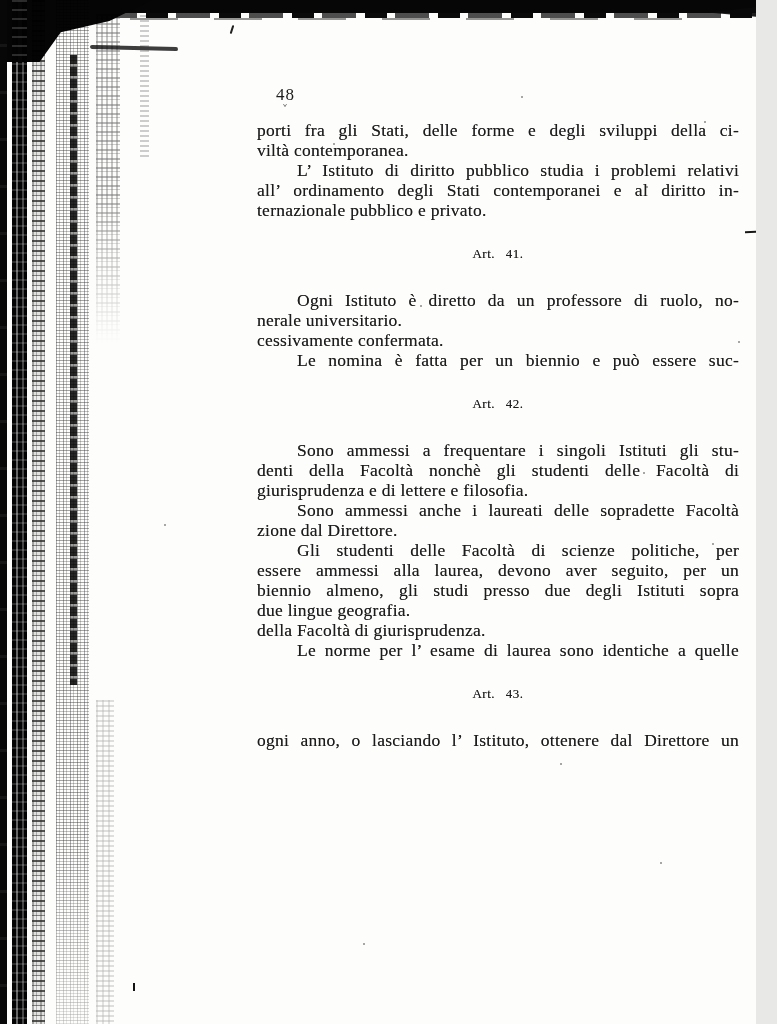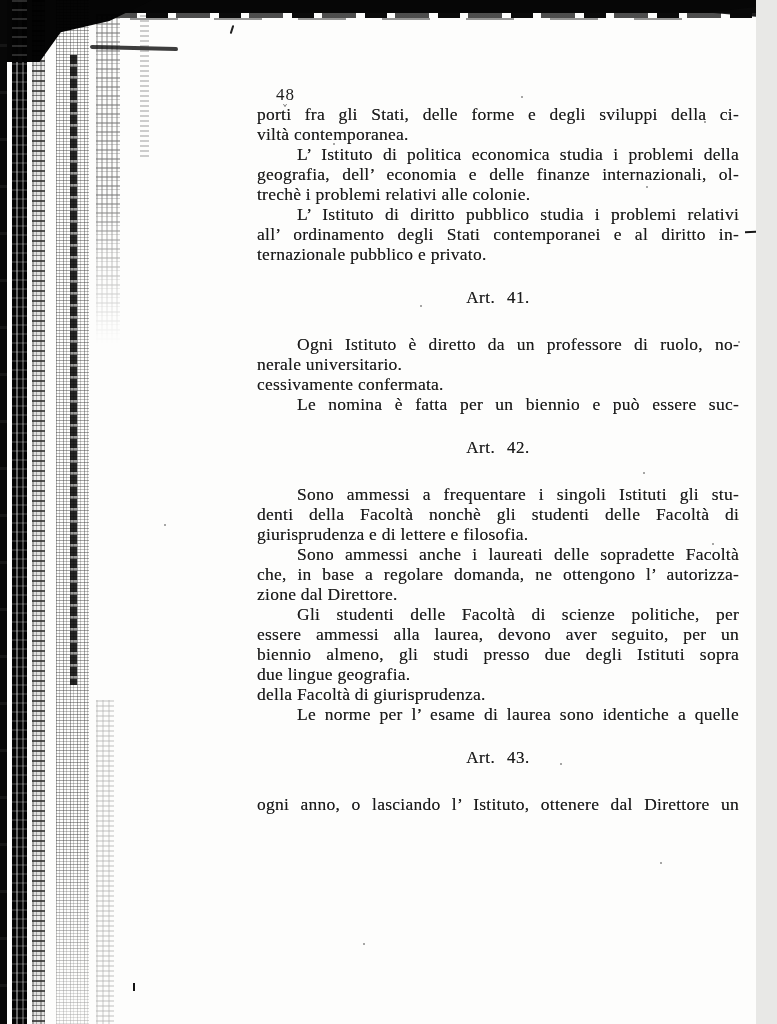--- a/index.html
+++ b/index.html
@@ -59,28 +59,28 @@
 
   
   .speck { position:absolute; background:#2a2a2a; width:2px; height:2px; border-radius:50%; opacity:.55; pointer-events:none; }
   #mark-slash { top:25px; left:231px; width:2px; height:9px; background:#222; transform:rotate(18deg); border-radius:1px; }
   #mark-dash { top:231px; left:745px; width:13px; height:2px; background:#161616; transform:rotate(-2deg); }
   #mark-tick { top:983px; left:133px; width:2px; height:8px; background:#141414; }
   #mark-under-num { top:104px; left:283px; width:4px; height:3px; background:#333; opacity:.7; clip-path:polygon(0 0,45% 100%,55% 100%,100% 0,80% 0,50% 60%,20% 0); }
 
   
   #pagenum { position:absolute; top:85px; left:276px; font-size:17px; letter-spacing:1px; }
-  #text-column { position:absolute; top:104px; left:257px; width:482px;
+  #text-column { position:absolute; top:120px; left:257px; width:482px;
     font-size:17.5px; line-height:20px; letter-spacing:.25px;
     text-shadow:0 0 .4px rgba(0,0,0,.55); }
   .para { margin:0; }
   .ln { text-align:justify; text-align-last:justify; white-space:normal; }
   .ln.last { text-align-last:left; }
   .ln.ind { padding-left:40px; }
-  .art { font-size:17px; font-weight:normal; text-align:right; text-align-last:center;
+  .art { font-size:13px; font-weight:normal; text-align:right; text-align-last:center;
     margin:24px 0 26px 0; word-spacing:7px; letter-spacing:.5px; }
 </style>
 </head>
 <body>
 
 <div id="scan">
 
   <div class="artifact" id="topbar"></div>
   <div class="artifact" id="topbar-rag"></div>
   <div class="artifact" id="topbar-rag2"></div>
@@ -117,25 +117,20 @@
 
   <div id="pagenum">48</div>
 
   <div id="text-column">
 
     <div class="para">
       <div class="ln">porti fra gli Stati, delle forme e degli sviluppi della ci-</div>
       <div class="ln last">viltà contemporanea.</div>
     </div>
 
-    <div class="para">
-      <div class="ln ind">L’ Istituto di politica economica studia i problemi della</div>
-      <div class="ln">geografia, dell’ economia e delle finanze internazionali, ol-</div>
-      <div class="ln last">trechè i problemi relativi alle colonie.</div>
-    </div>
 
     <div class="para">
       <div class="ln ind">L’ Istituto di diritto pubblico studia i problemi relativi</div>
       <div class="ln">all’ ordinamento degli Stati contemporanei e al diritto in-</div>
       <div class="ln last">ternazionale pubblico e privato.</div>
     </div>
 
     <h2 class="art">Art. 41.</h2>
 
     <div class="para">
@@ -151,21 +146,20 @@
     <h2 class="art">Art. 42.</h2>
 
     <div class="para">
       <div class="ln ind">Sono ammessi a frequentare i singoli Istituti gli stu-</div>
       <div class="ln">denti della Facoltà nonchè gli studenti delle Facoltà di</div>
       <div class="ln last">giurisprudenza e di lettere e filosofia.</div>
     </div>
 
     <div class="para">
       <div class="ln ind">Sono ammessi anche i laureati delle sopradette Facoltà</div>
-      <div class="ln">che, in base a regolare domanda, ne ottengono l’ autorizza-</div>
       <div class="ln last">zione dal Direttore.</div>
     </div>
 
     <div class="para">
       <div class="ln ind">Gli studenti delle Facoltà di scienze politiche, per</div>
       <div class="ln">essere ammessi alla laurea, devono aver seguito, per un</div>
       <div class="ln">biennio almeno, gli studi presso due degli Istituti sopra</div>
       <div class="ln last">due lingue geografia.</div>
     </div>
 

